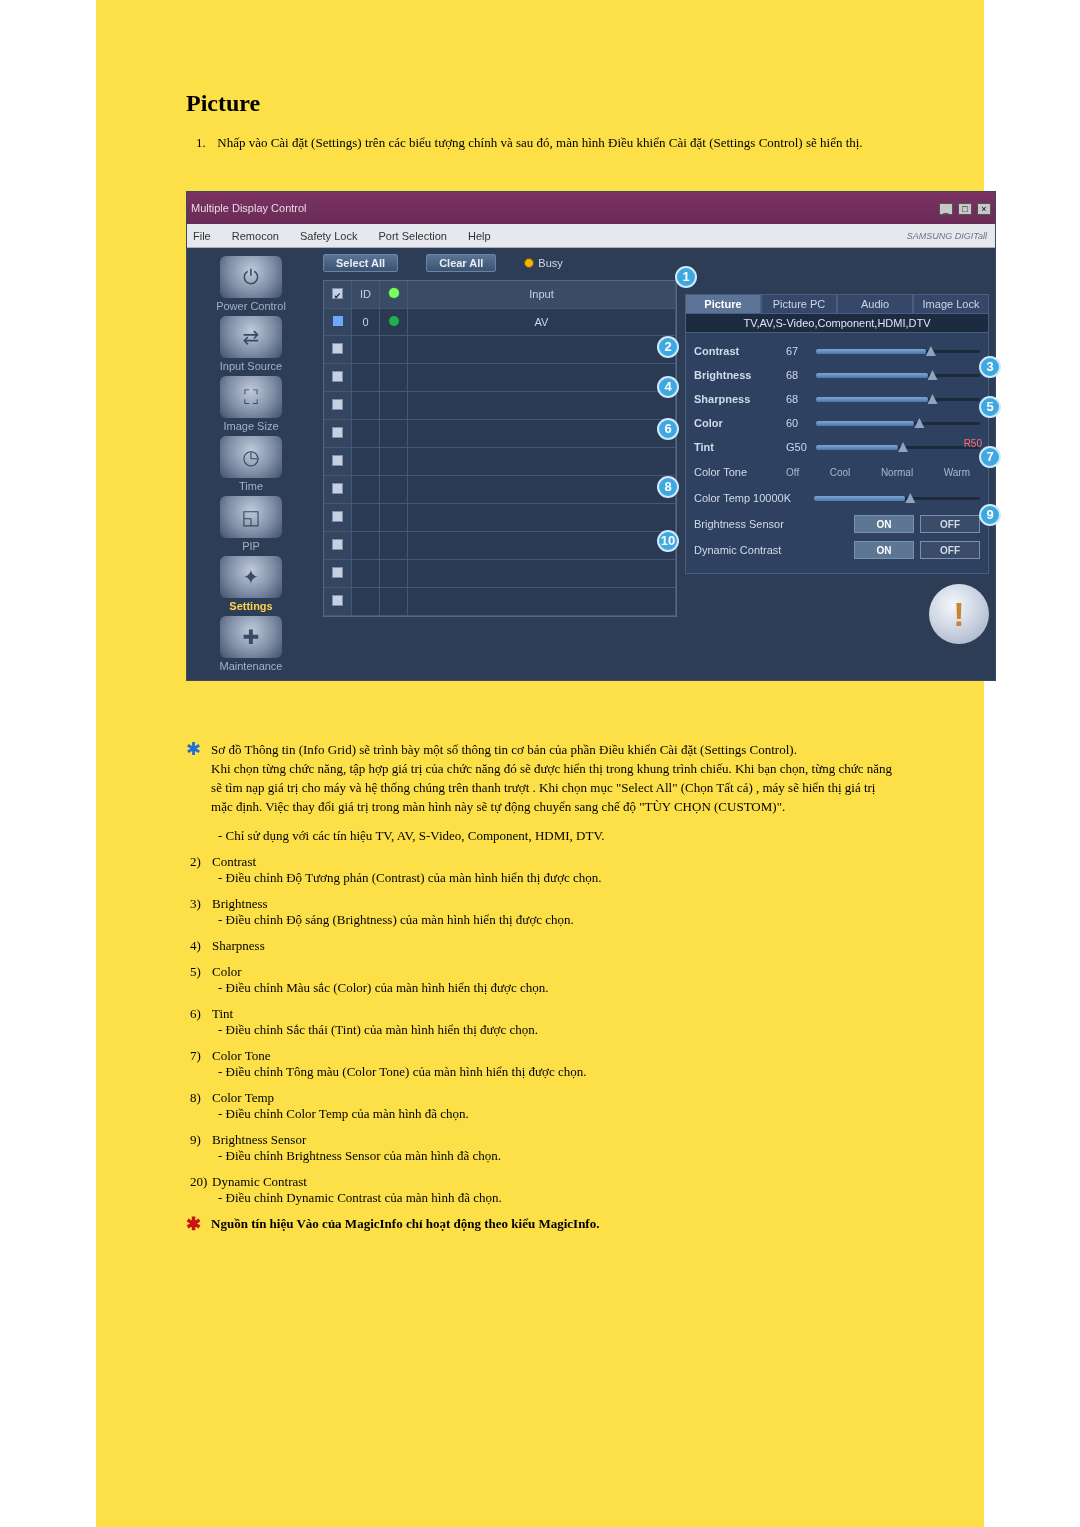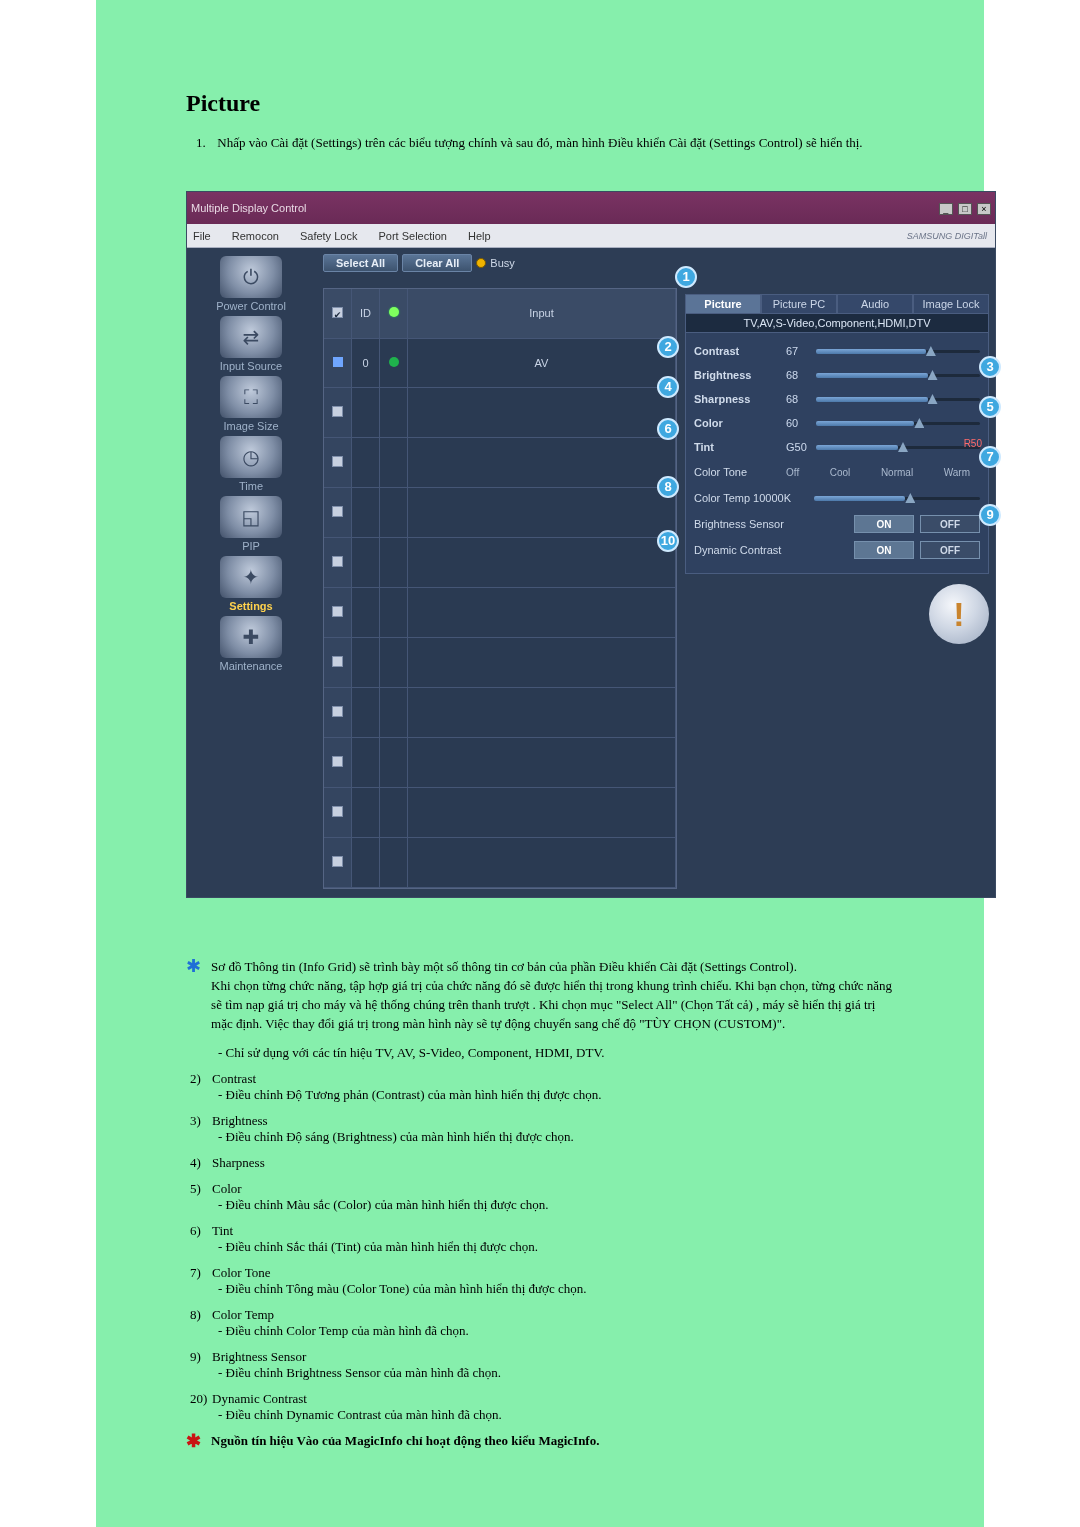--- a/index.html
+++ b/index.html
@@ -1,21 +1,21 @@
 <!DOCTYPE html>
 <html><head>
 <meta charset="utf-8">
 <style>
   * { box-sizing: border-box; margin: 0; padding: 0; }
   html, body { background: #fff; font-family: "Times New Roman", Times, serif; }
   .page {
     width: 888px;
     min-height: 1527px;
     margin: 0 auto;
-    background: #86efac;
+    background: #fde047;
     padding: 90px 90px 40px 90px;
     position: relative;
   }
   h1.title { font-size: 24px; font-weight: bold; margin-bottom: 18px; }
   .intro-line { font-size: 13px; margin-bottom: 40px; padding-left: 10px; }
   .intro-line .num { display: inline-block; width: 18px; }
 
   
   .app {
     width: 810px;
@@ -63,21 +63,21 @@
     background: radial-gradient(circle at 50% 35%, #bfcadb 0%, #7f8ea6 55%, #415069 100%);
     display:flex; align-items:center; justify-content:center;
     font-size: 20px; color:#3b4a62;
   }
 
   .center {
     flex: 1;
     background: #2d3d55;
     padding: 6px 8px 8px 8px;
   }
-  .topbtns { display:flex; align-items:center; gap: 4px; margin-bottom: 16px;}
+  .topbtns { display:flex; align-items:center; gap: 28px; margin-bottom: 8px;}
   .chipbtn {
     height: 18px; padding: 0 12px;
     background: linear-gradient(#5a7597,#3d536f);
     border: 1px solid #6a84a6;
     border-radius: 2px;
     font-size: 11px; color:#e7eef7; font-weight:bold;
     display:flex; align-items:center;
   }
   .busy { font-size:11px; color:#cfd9e8; display:flex; align-items:center; gap:4px;}
   .busy .dot{width:10px;height:10px;border-radius:50%;background:#f0b400;border:1px solid #7a5a00;}
@@ -86,21 +86,21 @@
     background:#2a3a52;
   }
   .grid .ghead, .grid .grow {
     display:grid;
     grid-template-columns: 28px 28px 28px 1fr;
     font-size:11px; color:#c9d4e6;
   }
   .grid .ghead { background:#3a4b66; }
   .grid .ghead div, .grid .grow div {
     border-right:1px solid #455676; border-bottom:1px solid #455676;
-    padding:18px 4px; text-align:center;
+    padding:7px 4px; text-align:center;
   }
   .grid .ghead .inp { text-align:center; }
   .grid .grow .c1 { background:#344560;}
   .chk { width:11px; height:11px; border:1px solid #7f8fab; background:#c7d0e0; display:inline-block;}
   .chk.on::after{content:"✔"; font-size:9px; color:#1c2a3e; line-height:9px;}
   .lamp{width:10px;height:10px;border-radius:50%;display:inline-block;}
   .lamp.gr{background:#7fff5e; box-shadow:0 0 2px #2b5;}
   .lamp.gn{background:#1fb24c;}
   .avcursor{width:10px;height:10px;background:#6fa6ff;display:inline-block;}
 

